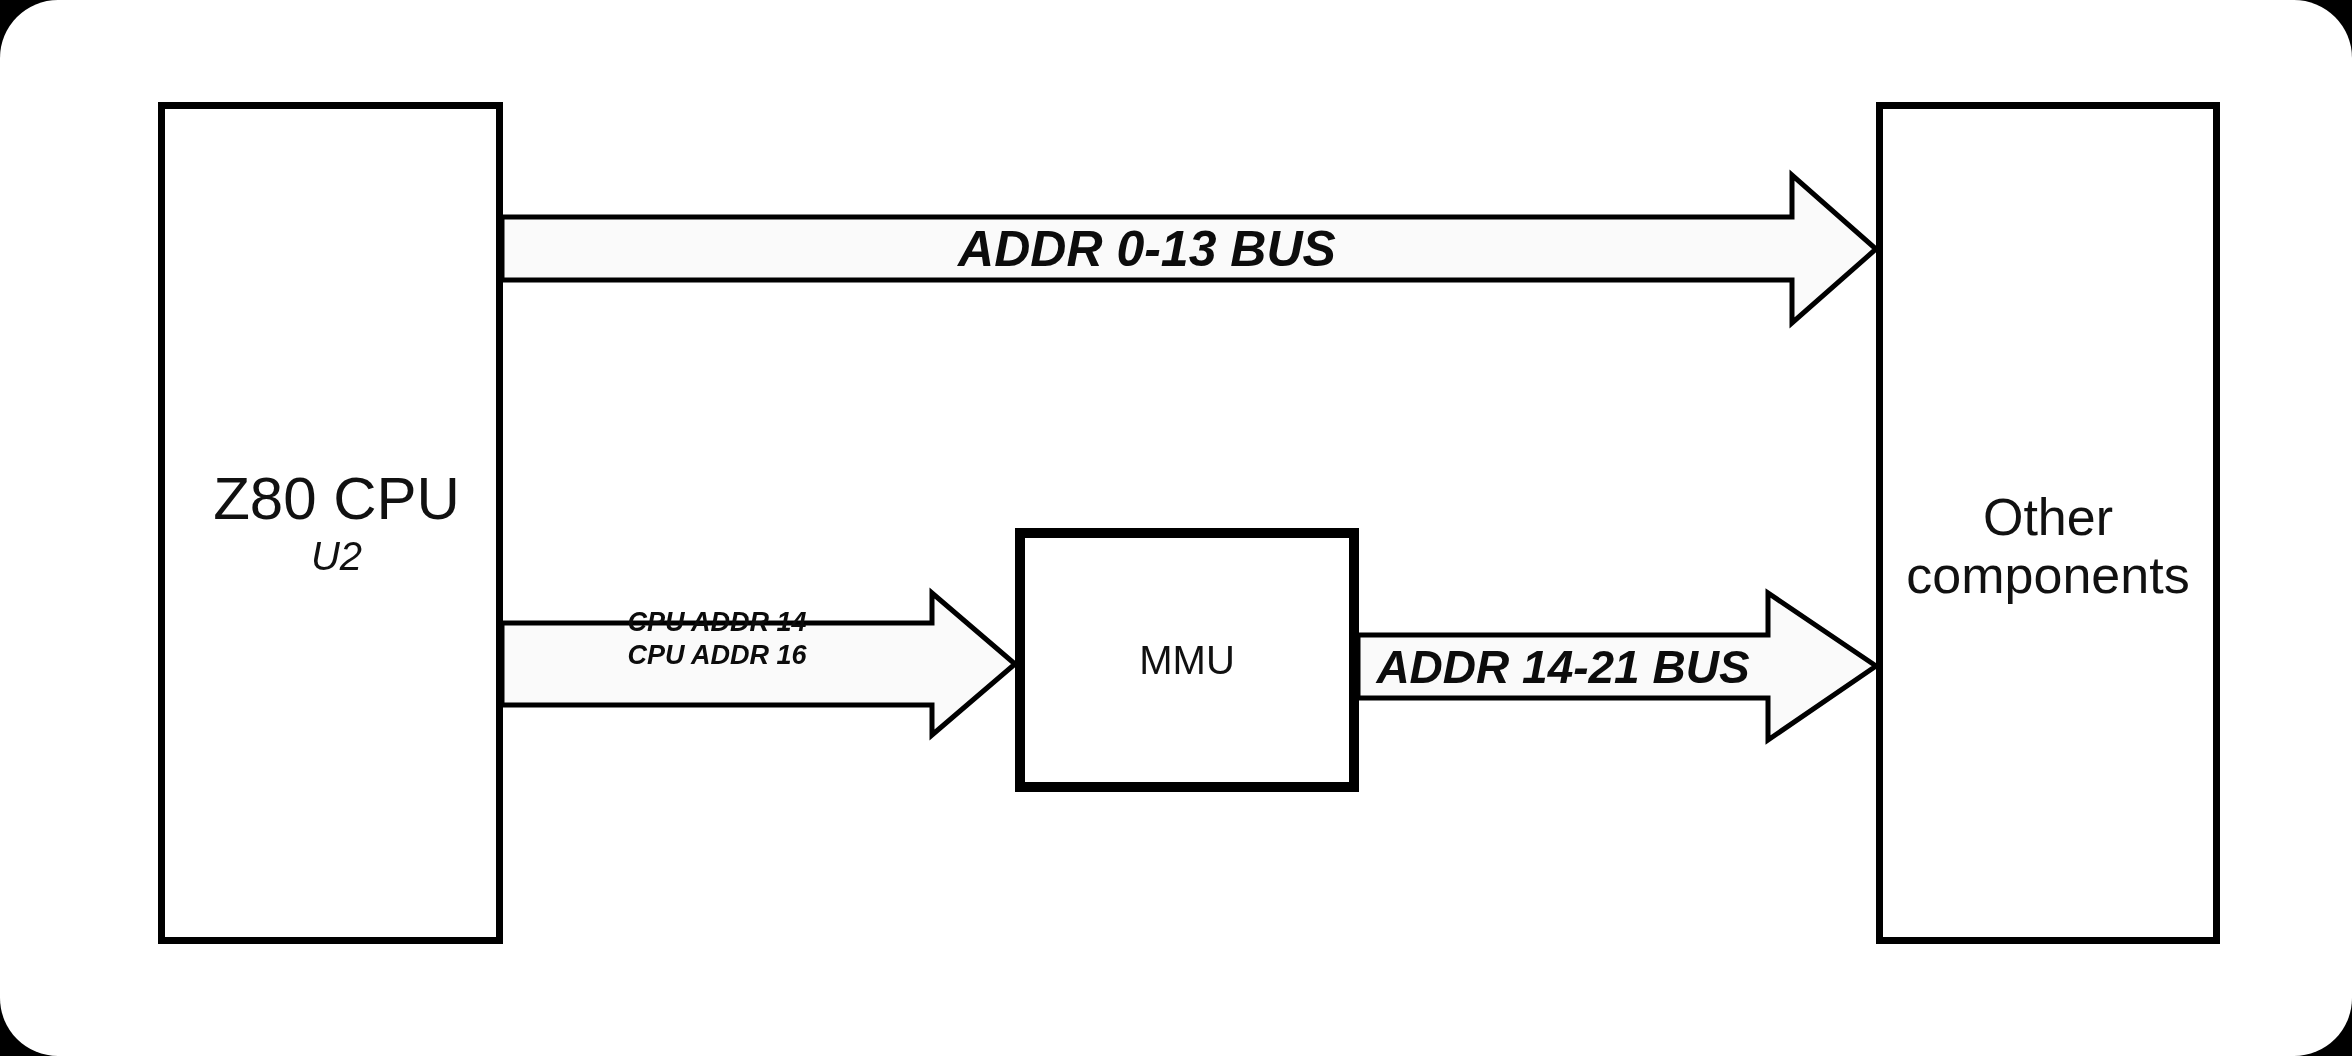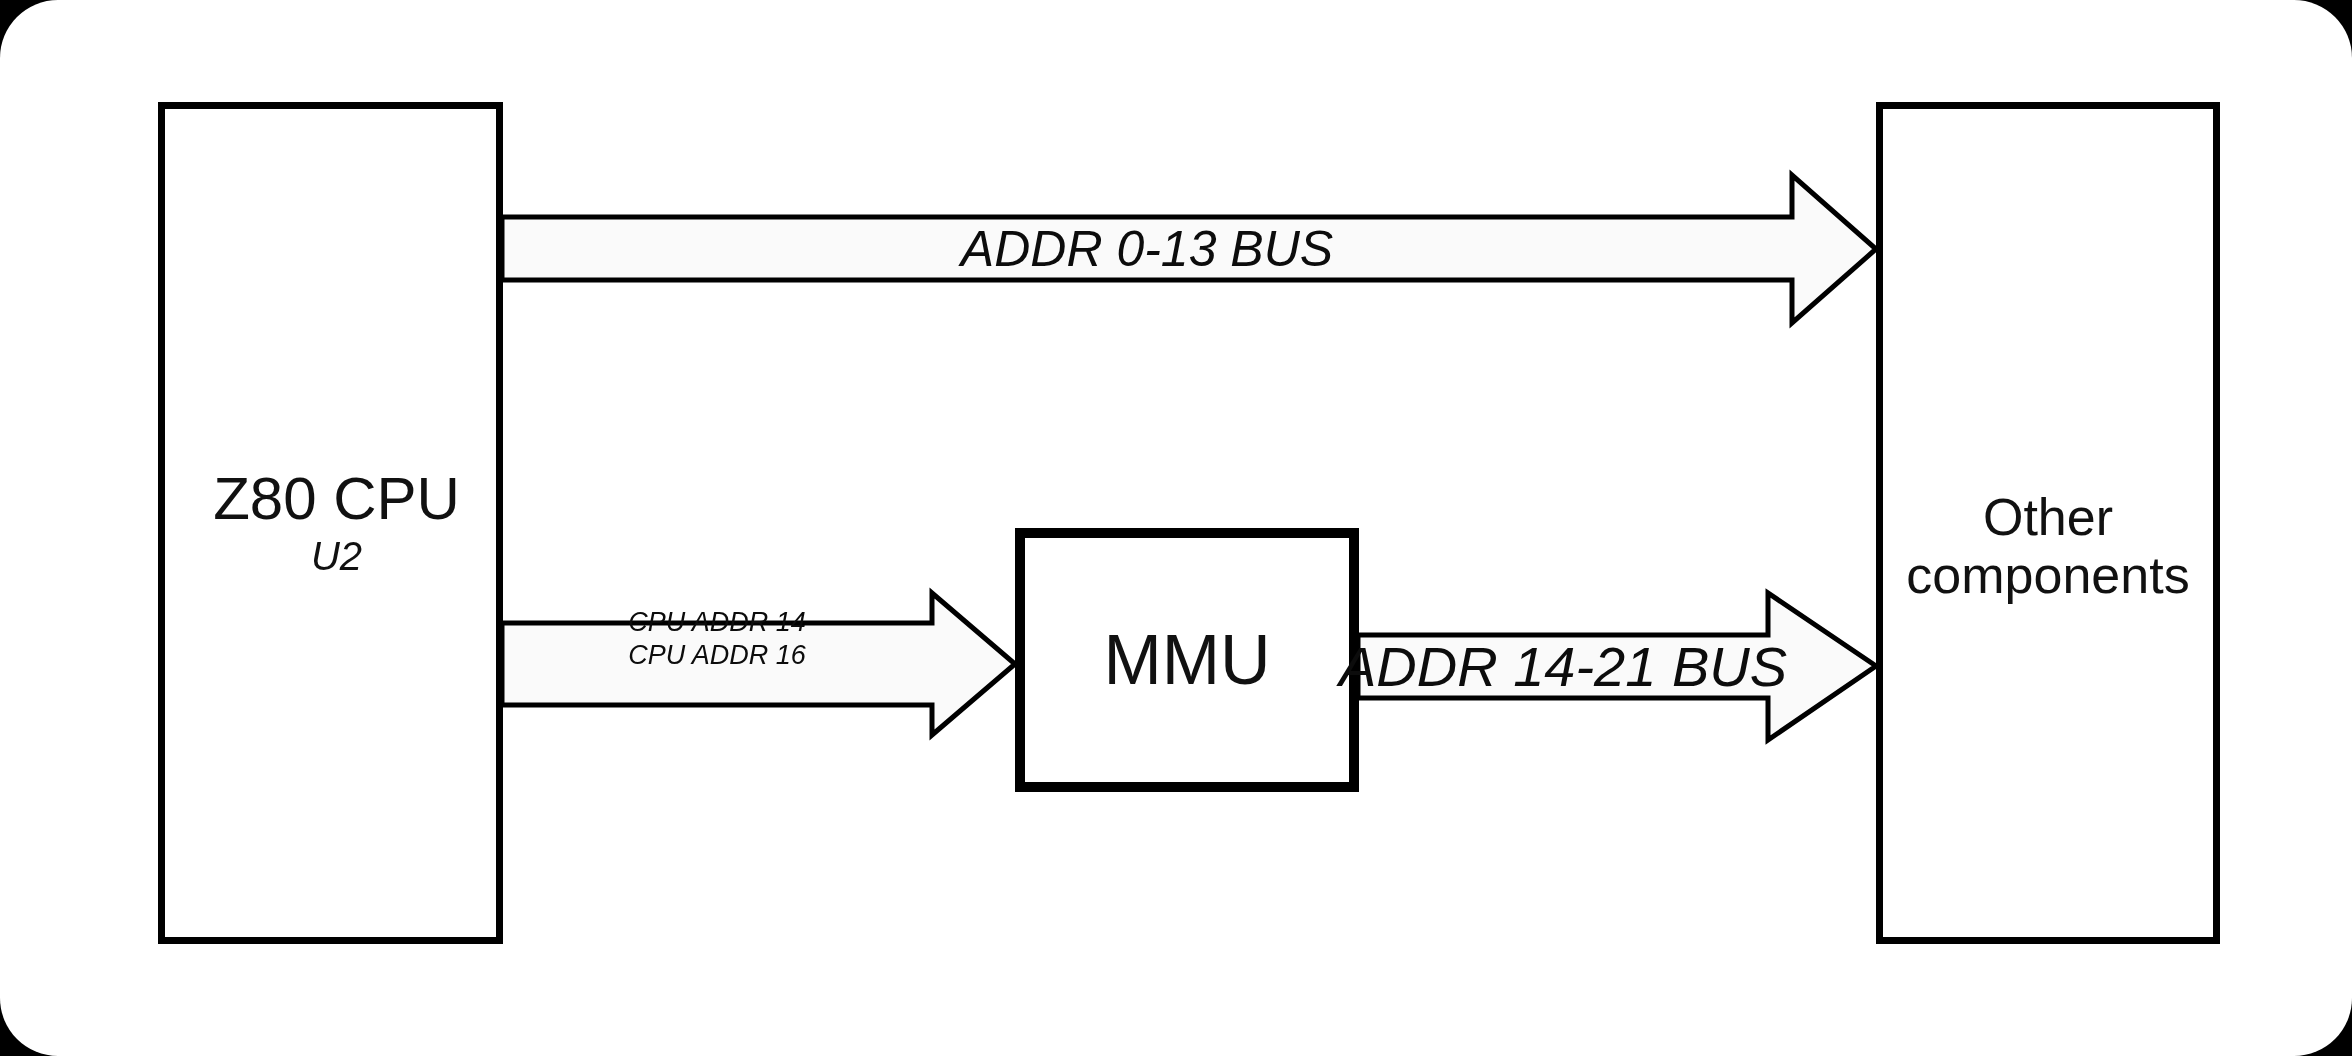--- a/index.html
+++ b/index.html
@@ -63,37 +63,37 @@
   .cpu-title {
     font-size: 60px;
     line-height: 1.1;
   }
   .cpu-sub {
     font-size: 40px;
     font-style: italic;
     line-height: 1.2;
   }
   .mmu-title {
-    font-size: 70px;
+    font-size: 40px;
   }
   .other-title {
     font-size: 52px;
     line-height: 1.12;
     width: 320px;
     margin-top: 46px;
   }
   .arrow-label {
     position: absolute;
     display: flex;
     flex-direction: column;
     align-items: center;
     justify-content: center;
     text-align: center;
     color: #0c0c0c;
-    font-weight: normal;
+    font-weight: bold;
     font-style: italic;
     white-space: nowrap;
   }
   .label-addr-low {
     left: 502px;
     top: 217px;
     width: 1290px;
     height: 63px;
     font-size: 50px;
   }
@@ -103,21 +103,21 @@
     width: 430px;
     height: 82px;
     font-size: 27px;
     line-height: 33px;
   }
   .label-addr-high {
     left: 1358px;
     top: 635px;
     width: 410px;
     height: 63px;
-    font-size: 56px;
+    font-size: 46px;
   }
 </style>
 </head>
 <body>
 
 <div class="stage">
   <div class="panel">
 
     <svg class="arrows-layer" width="2352" height="1056" viewBox="0 0 2352 1056" xmlns="http://www.w3.org/2000/svg">
       <polygon points="502,217 1792,217 1792,175 1876,249 1792,323 1792,280 502,280" fill="#fafafa" stroke="#000000" stroke-width="5" stroke-linejoin="miter"></polygon>

